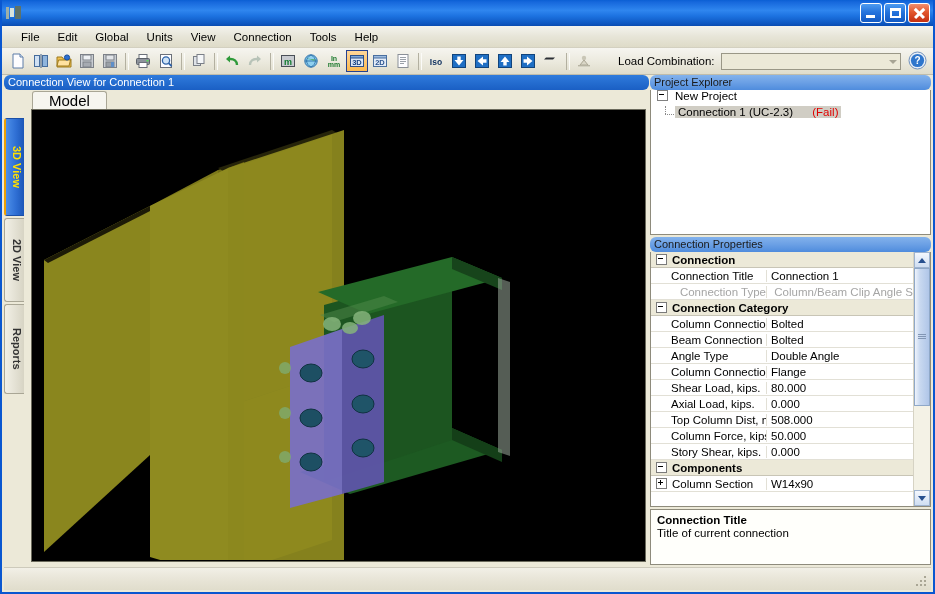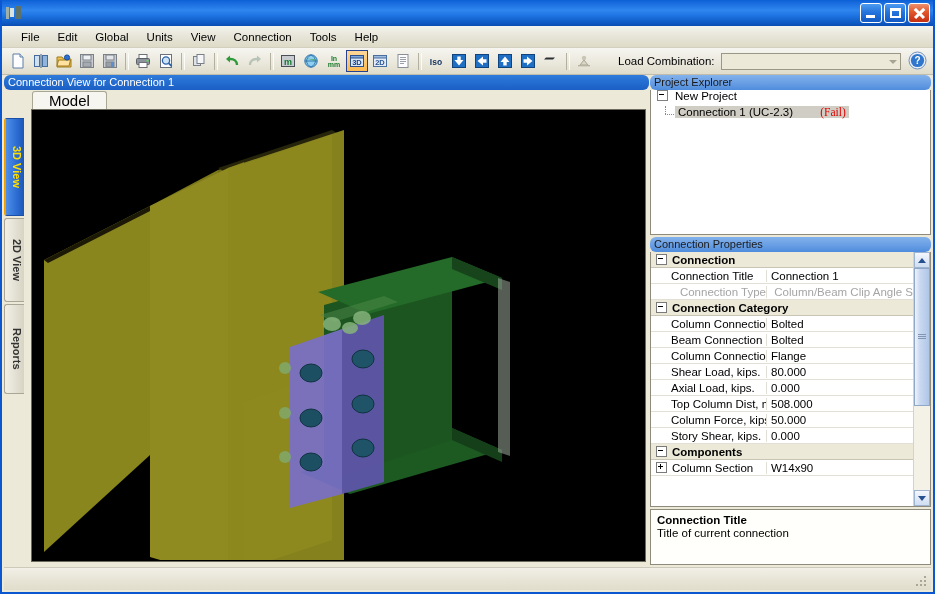--- a/index.html
+++ b/index.html
@@ -290,21 +290,21 @@
   }
   .tree-elbow::before {
     content:""; position:absolute; left:4px; top:0; width:1px; height:8px;
     border-left: 1px dotted #888;
   }
   .tree-elbow::after {
     content:""; position:absolute; left:4px; top:8px; width:9px; height:1px;
     border-top: 1px dotted #888;
   }
   .tree-label-wrap { padding: 0 3px; }
-  .fail-tag { color: #e10000; margin-left: 24px; font-family: Liberation Serif, serif; }
+  .fail-tag { color: #e10000; margin-left: 16px; }
 
   .props-caption { margin-top: 2px; }
   .props {
     flex: 1;
     border: 1px solid #8e8b7c;
     border-top: none;
     background: #fff;
     box-sizing: border-box;
     display: flex;
     overflow: hidden;
@@ -772,20 +772,24 @@
           </div>
           <div class="g-row">
             <span class="g-name">Column Connection</span>
             <span class="g-val">Bolted</span>
           </div>
           <div class="g-row">
             <span class="g-name">Beam Connection</span>
             <span class="g-val">Bolted</span>
           </div>
           <div class="g-row">
+            <span class="g-name">Angle Type</span>
+            <span class="g-val">Double Angle</span>
+          </div>
+          <div class="g-row">
             <span class="g-name">Column Connection Typ</span>
             <span class="g-val">Flange</span>
           </div>
 
           <div class="g-row">
             <span class="g-name">Shear Load, kips.</span>
             <span class="g-val">80.000</span>
           </div>
           <div class="g-row">
             <span class="g-name">Axial Load, kips.</span>

